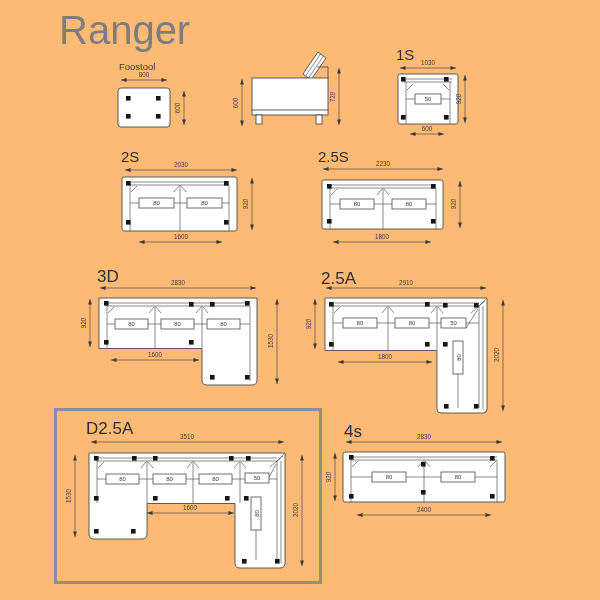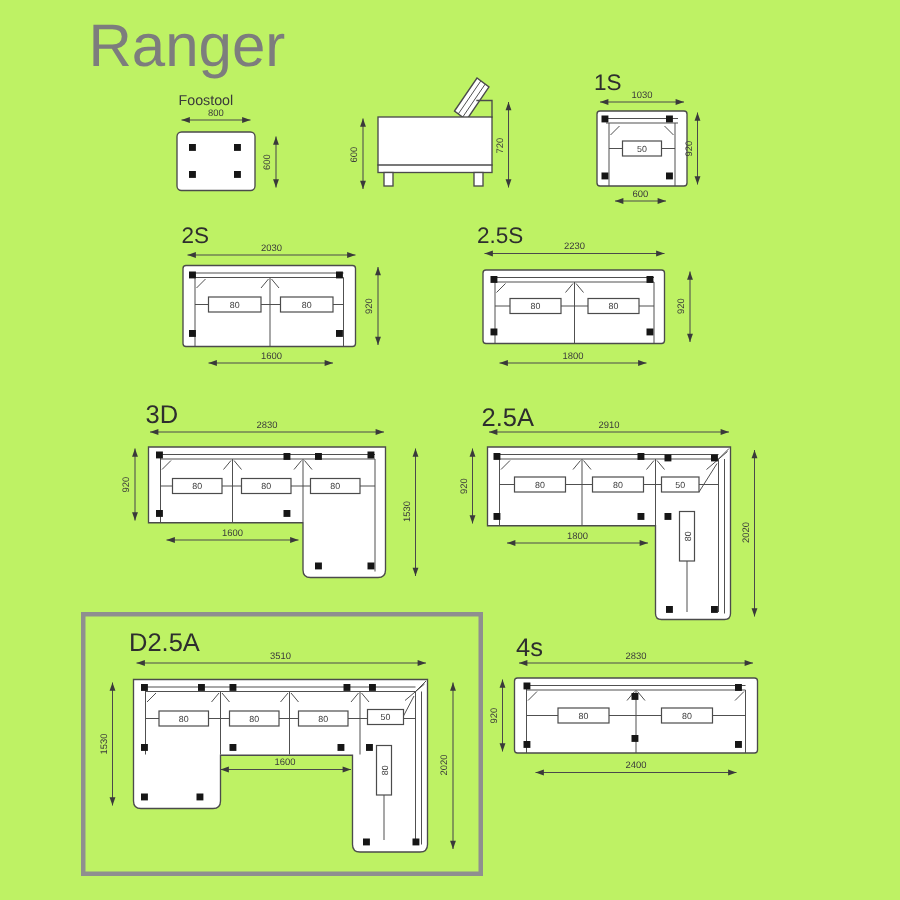--- a/index.html
+++ b/index.html
@@ -1,16 +1,16 @@
 <!DOCTYPE html>
 <html><head>
 <meta charset="utf-8">
 <style>
   html,body{margin:0;padding:0;background:#ffffff;}
-  .page{position:relative;width:600px;height:600px;background:#bef264;overflow:hidden;
+  .page{position:relative;width:600px;height:600px;background:#fdba74;overflow:hidden;
         font-family:"Liberation Sans", sans-serif;}
   svg text{font-family:"Liberation Sans", sans-serif;}
   .title{font-size:40px;fill:#7d7d7d;}
   .mlabel{font-size:15px;fill:#2e2e2e;}
   .mlabel-lg{font-size:17px;fill:#2e2e2e;}
   .sublabel{font-size:9.5px;fill:#3a3a3a;}
   .ln{stroke:#4b4b4b;stroke-width:0.9;fill:none;stroke-linecap:square;}
   .thin{stroke:#4b4b4b;stroke-width:0.65;fill:none;}
   .shape{fill:#ffffff;stroke:#4b4b4b;stroke-width:0.9;}
   .leg{fill:#161616;stroke:none;}

